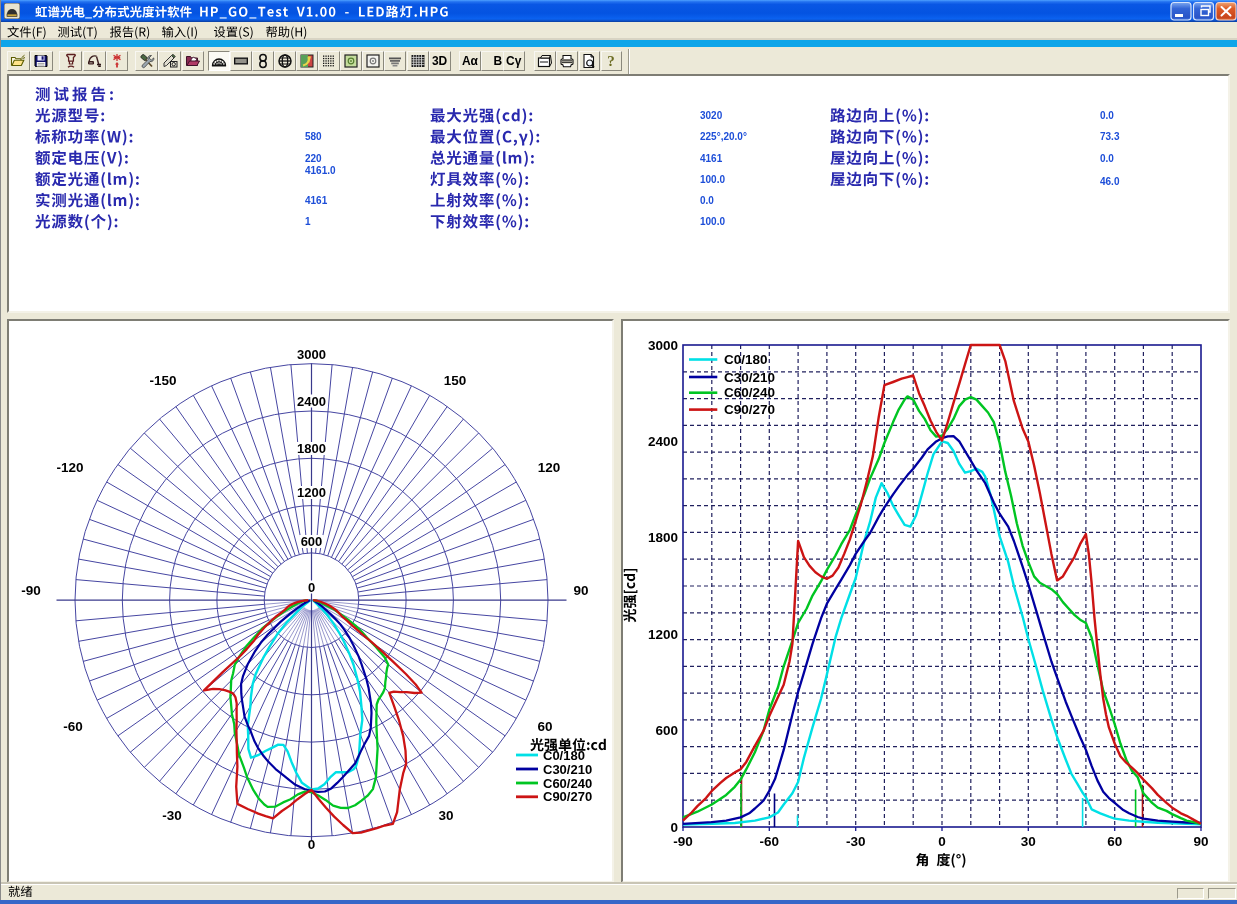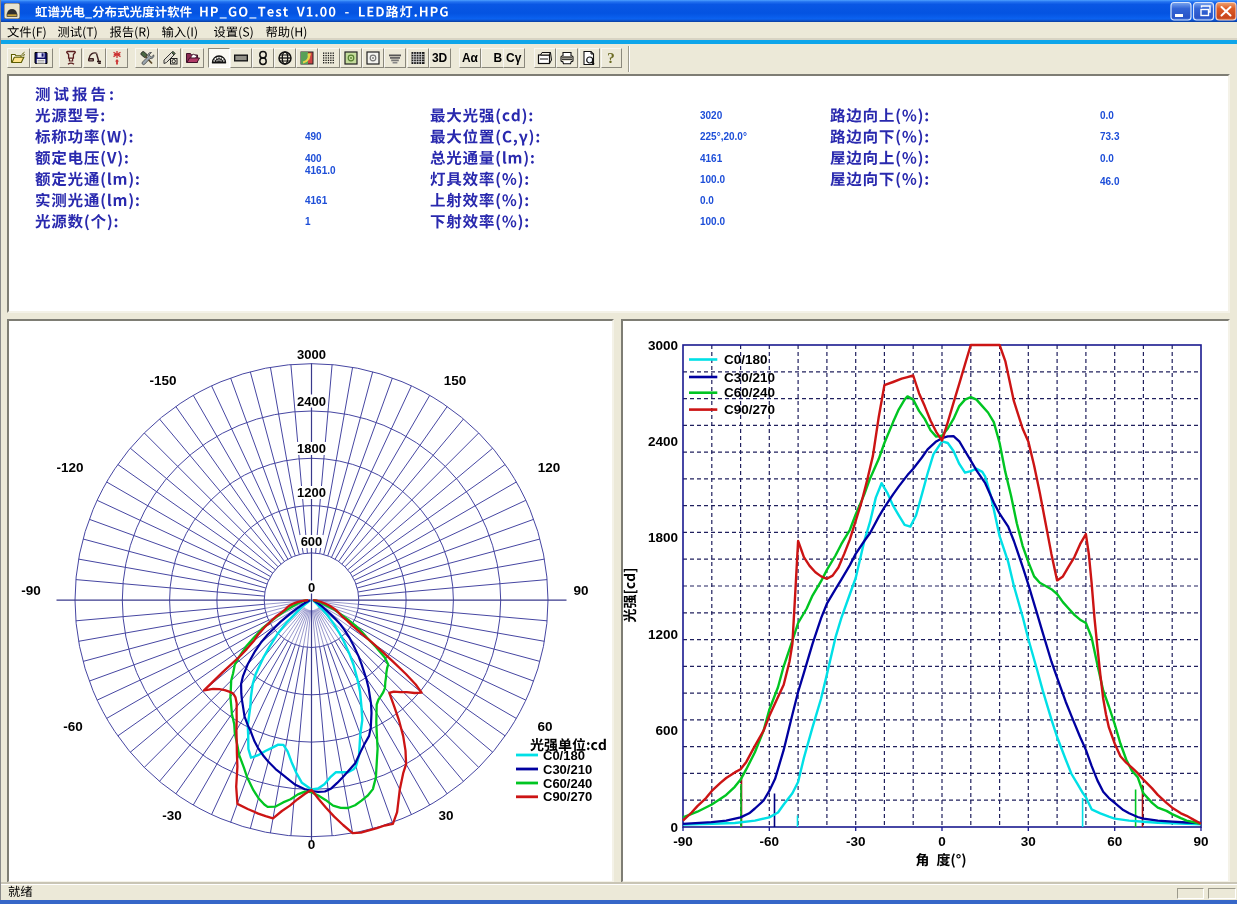--- a/index.html
+++ b/index.html
@@ -1,21 +1,21 @@
 <!DOCTYPE html>
 <html><head><meta charset="utf-8"><style>
 *{margin:0;padding:0;box-sizing:border-box}
 html,body{width:1237px;height:904px;overflow:hidden;background:#ece9d8;
   font-family:"Liberation Sans",sans-serif;position:relative}
 .abs{position:absolute}
 .titlebar{left:0;top:0;width:1237px;height:22px;
   background:linear-gradient(#4ea1ff 0%,#2472f0 8%,#0a57e4 20%,#0453e1 60%,#0b62f0 86%,#0c50c8 94%,#0a3c9c 100%)}
 .menubar{left:0;top:22px;width:1237px;height:18px;background:#ece9d8}
 .toolbar{left:0;top:40px;width:1237px;height:30px;background:#ece9d8;
-  border-top:4px solid #0ea5e9;box-shadow:0 -2px 0 #d8d4c4}
+  border-top:7px solid #0ea5e9;box-shadow:0 -2px 0 #d8d4c4}
 .tbtn{position:absolute;top:4px;height:20px;background:#ece9d8;
   border-top:1px solid #f8f7f2;border-left:1px solid #f8f7f2;
   border-right:1px solid #8a887c;border-bottom:1px solid #8a887c;
   display:flex;align-items:center;justify-content:center}
 .tbtn.pressed{background:#fbfaf4;border-top:1px solid #8a887c;border-left:1px solid #8a887c;
   border-right:1px solid #fff;border-bottom:1px solid #fff}
 .tbtn svg{display:block}
 .tbtxt{font-weight:bold;font-size:12px;color:#000;font-family:"Liberation Sans",sans-serif}
 .panel{position:absolute;background:#ffffff;
   border-top:2px solid #7e7d74;border-left:2px solid #7e7d74;
@@ -281,22 +281,22 @@
       </svg>
     </div>
 <div style="position:absolute;left:628px;top:2px;width:1px;height:26px;background:#9c9a8c"></div>
 <div style="position:absolute;left:629px;top:2px;width:1px;height:26px;background:#fff"></div>
 </div>
 
 <div class="panel" style="left:7px;top:74px;width:1223px;height:239px"></div>
 <div class="panel" style="left:7px;top:319px;width:607px;height:564px"></div>
 <div class="panel" style="left:621px;top:319px;width:609px;height:564px"></div>
 
-<div class="val" style="left:305px;top:131.4px">490</div>
-<div class="val" style="left:305px;top:152.6px">400</div>
+<div class="val" style="left:305px;top:131.4px">580</div>
+<div class="val" style="left:305px;top:152.6px">220</div>
 <div class="val" style="left:305px;top:165px">4161.0</div>
 <div class="val" style="left:305px;top:195.0px">4161</div>
 <div class="val" style="left:305px;top:216.2px">1</div>
 <div class="val" style="left:700px;top:110.2px">3020</div>
 <div class="val" style="left:700px;top:131.4px">225°,20.0°</div>
 <div class="val" style="left:700px;top:152.6px">4161</div>
 <div class="val" style="left:700px;top:173.8px">100.0</div>
 <div class="val" style="left:700px;top:195.0px">0.0</div>
 <div class="val" style="left:700px;top:216.2px">100.0</div>
 <div class="val" style="left:1100px;top:110.2px">0.0</div>

